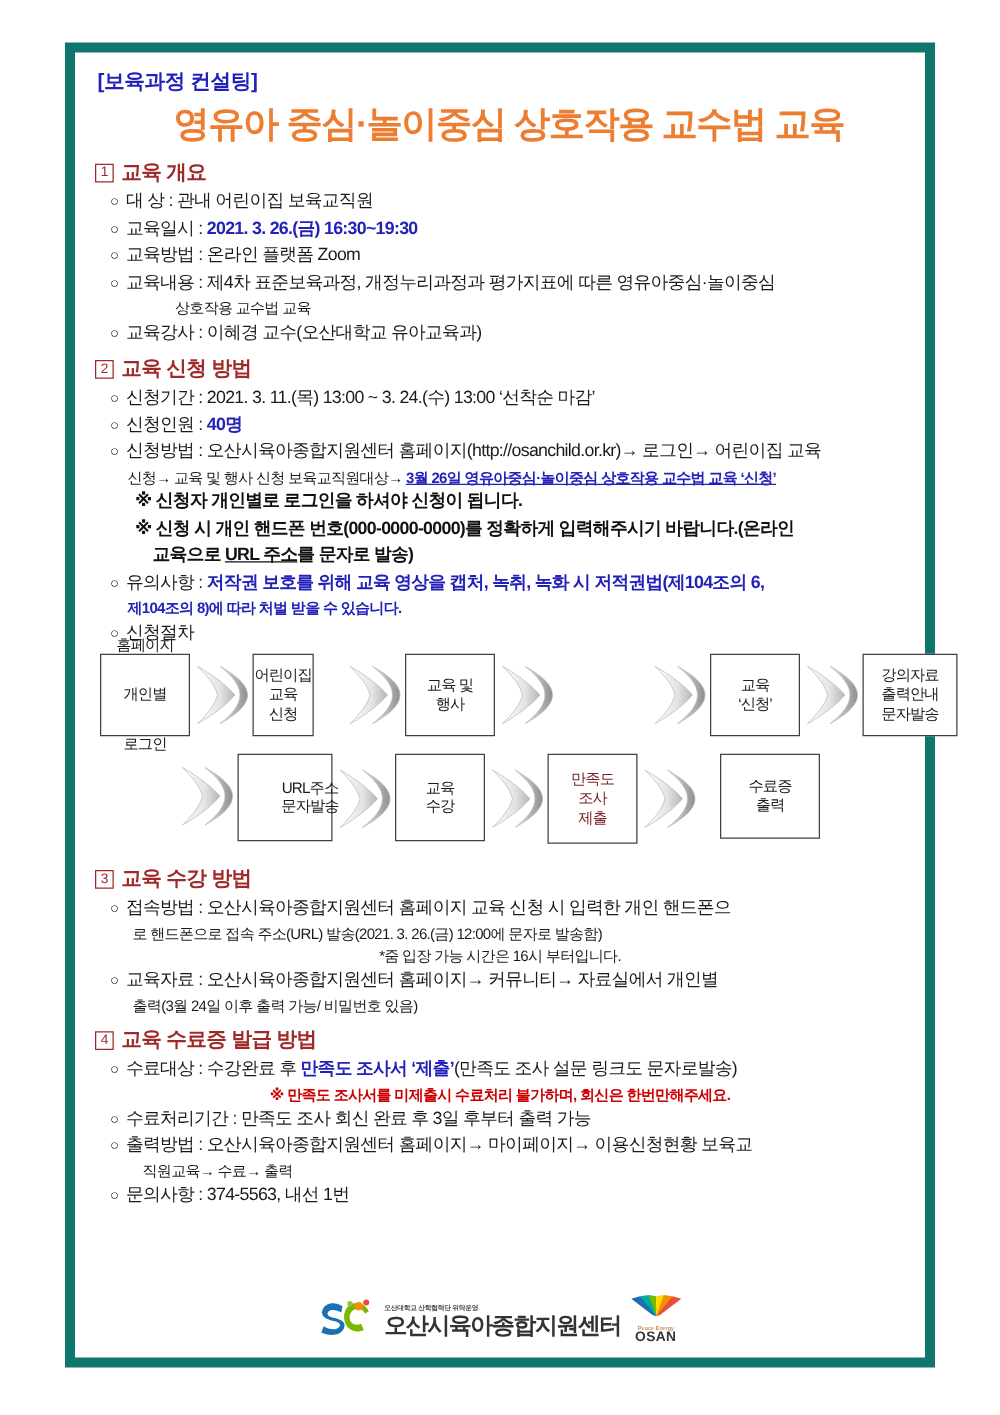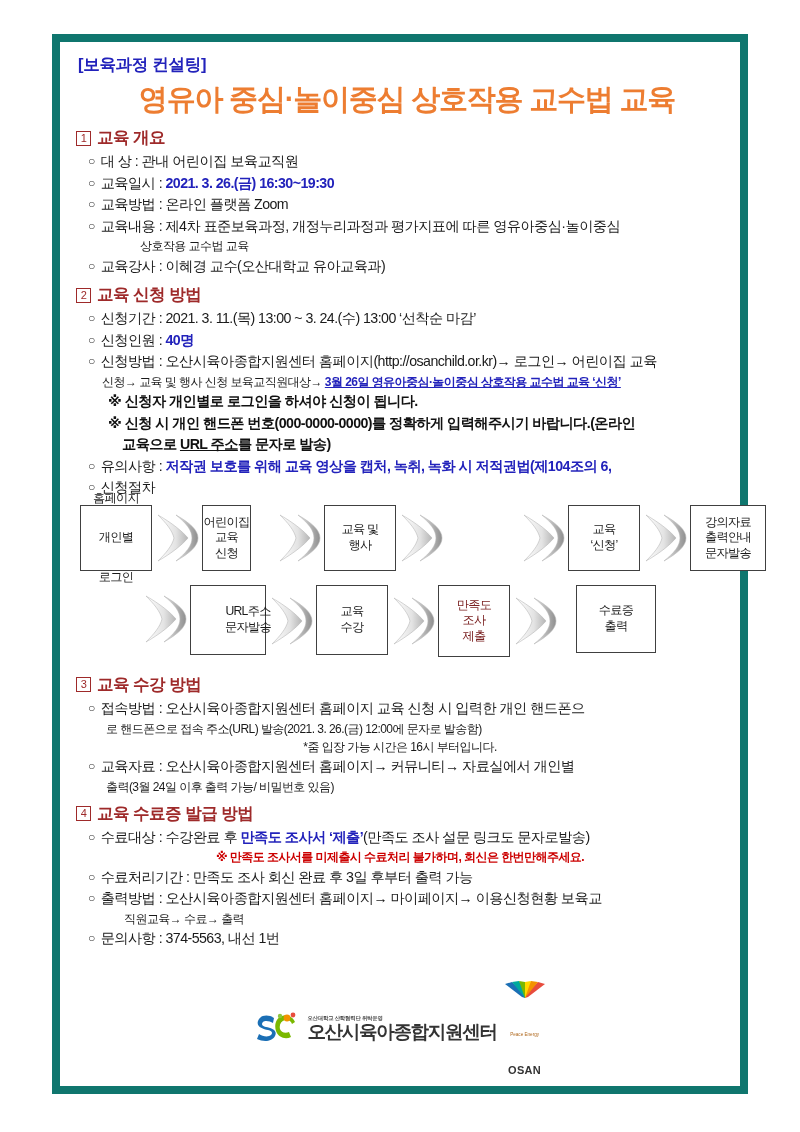--- a/index.html
+++ b/index.html
@@ -124,21 +124,21 @@
   }
   .logo-text-block { display: flex; flex-direction: column; justify-content: center; }
   .logo-sub {
     font-size: 5.4px; color: #4a4a4a; letter-spacing: -0.2px;
     margin-bottom: 1px; font-weight: bold;
   }
   .logo-main {
     font-size: 18.5px; font-weight: bold; color: #333333;
     letter-spacing: -1.3px; line-height: 1;
   }
-  .osan-block { display:flex; flex-direction:column; align-items:center;gap:28px; }
+  .osan-block { display:flex; flex-direction:column; align-items:center; }
   .osan-sub { font-size: 4.6px; color:#b06a20; letter-spacing:0px; margin-top:-1px;}
   .osan-name { font-size: 11px; font-weight: bold; color:#333; letter-spacing:0.3px; line-height:1;}
 </style>
 </head>
 <body>
 
 <div id="page">
   <div id="frame">
 
     <div class="hdr-tag">[보육과정 컨설팅]</div>
@@ -187,20 +187,21 @@
       <span class="rowtxt"><span class="label">신청방법</span><span> : </span><span>오산시육아종합지원센터 홈페이지(http://osanchild.or.kr)→ 로그인→ 어린이집 교육</span></span>
     </div>
     <div class="cont" style="margin-left:28px;"><span>신청→ 교육 및 행사 신청 보육교직원대상→ </span><span class="bluelink">3월 26일 영유아중심·놀이중심 상호작용 교수법 교육 ‘신청’</span></div>
     <div class="star-row">※ 신청자 개인별로 로그인을 하셔야 신청이 됩니다.</div>
     <div class="star-row">※ 신청 시 개인 핸드폰 번호(000-0000-0000)를 정확하게 입력해주시기 바랍니다.(온라인</div>
     <div class="star-row" style="margin-left:48px;"><span>교육으로 </span><span class="uline">URL 주소</span><span>를 문자로 발송)</span></div>
     <div class="row">
       <span class="bullet">○</span>
       <span class="rowtxt"><span class="label">유의사항</span> : <span class="blue">저작권 보호를 위해 교육 영상을 캡처, 녹취, 녹화 시 저적권법(제104조의 6,</span></span>
     </div>
+    <div class="cont blue" style="margin-left:28px;">제104조의 8)에 따라 처벌 받을 수 있습니다.</div>
     <div class="row">
       <span class="bullet">○</span>
       <span class="rowtxt">신청절차</span>
     </div>
 
     <div class="flow">
       <div class="fbox" style="left:6px;  top:0; width:72px; height:66px;gap:24px;">
         <span>홈페이지</span>
         <span>개인별</span>
         <span>로그인</span>
@@ -323,21 +324,21 @@
     </div>
     <div class="cont red center" style="margin-left:0;">※ 만족도 조사서를 미제출시 수료처리 불가하며, 회신은 한번만해주세요.</div>
     <div class="row">
       <span class="bullet">○</span>
       <span class="rowtxt"><span class="label">수료처리기간</span><span> : </span><span>만족도 조사 회신 완료 후 3일 후부터 출력 가능</span></span>
     </div>
     <div class="row">
       <span class="bullet">○</span>
       <span class="rowtxt"><span class="label">출력방법</span><span> : </span><span>오산시육아종합지원센터 홈페이지→ 마이페이지→ 이용신청현황 보육교</span></span>
     </div>
-    <div class="cont" style="margin-left:50px;">직원교육→ 수료→ 출력</div>
+    <div class="cont" style="margin-left:40px;">직원교육→ 수료→ 출력</div>
     <div class="row">
       <span class="bullet">○</span>
       <span class="rowtxt"><span class="label">문의사항</span><span> : </span><span>374-5563, 내선 1번</span></span>
     </div>
 
     <div class="logo-wrap">
       <span>
         <svg width="46" height="30" viewBox="0 0 46 30">
           <path d="M20,6 C14,2 6,3 4,9 C2,15 9,17 14,18 C18,19 19,21 17,23 C15,25 9,25 5,22 L3,27 C9,30 18,30 21,24 C24,18 17,16 12,15 C8,14 7,12 9,10 C11,8 16,9 19,11 Z" fill="#1b6fb5"></path>
           <path d="M41,10 C39,5 33,2 28,4 C22,6 20,13 22,19 C24,25 31,28 37,25 L35,20 C31,22 27,20 26,17 C25,13 27,9 31,8 C34,7 37,9 38,12 Z" fill="#7ab800"></path>

